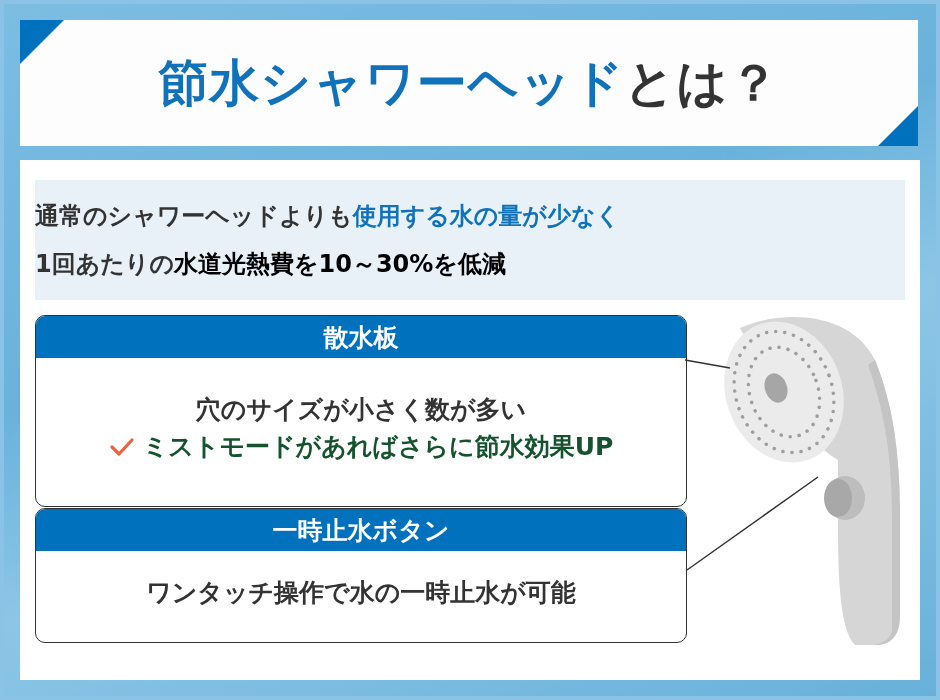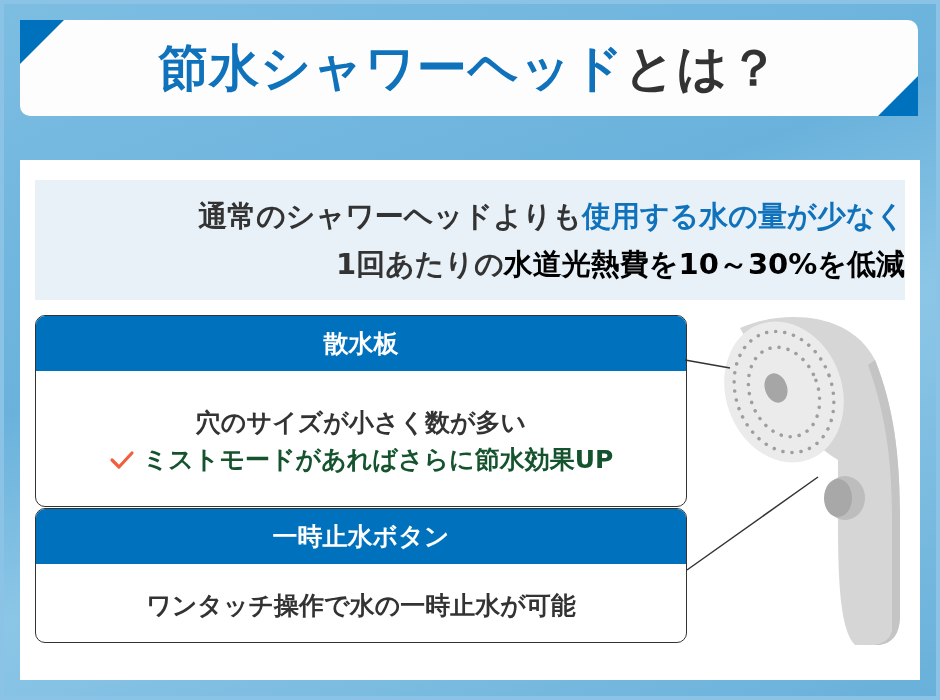--- a/index.html
+++ b/index.html
@@ -4,50 +4,50 @@
 <style>
   * { box-sizing: border-box; margin: 0; padding: 0; }
   body {
     width: 940px; height: 700px; overflow: hidden;
     font-family: "DejaVu Sans", "Liberation Sans", sans-serif;
     background: linear-gradient(160deg, #7dbde2 0%, #6ab2dc 40%, #8cc6e6 60%, #68b0da 100%);
     position: relative;
   }
   .frame-edge { position: absolute; left: 0; top: 0; width: 940px; height: 700px; border: 4px solid #8bc3e6; pointer-events: none; }
   .title-box {
-    position: absolute; left: 20px; top: 20px; width: 898px; height: 96px;
-    background: #fdfdfd; display: flex; align-items: center; justify-content: center; border-radius: 10px;
+    position: absolute; left: 20px; top: 20px; width: 898px; height: 126px;
+    background: #fdfdfd; display: flex; align-items: center; justify-content: center;
   }
   .corner-tl { position: absolute; left: 0; top: 0; width: 0; height: 0;
     border-top: 44px solid #0071bc; border-right: 44px solid transparent; }
   .corner-br { position: absolute; right: 0; bottom: 0; width: 0; height: 0;
     border-bottom: 40px solid #0071bc; border-left: 40px solid transparent; }
   .title { font-size: 50px; font-weight: bold; letter-spacing: 1px; }
   .title .blue { color: #0f72bb; }
   .title .dark { color: #333333; }
 
   .main-panel {
     position: absolute; left: 20px; top: 160px; width: 900px; height: 520px;
     background: #ffffff;
   }
   .summary {
     position: absolute; left: 15px; top: 20px; width: 870px; height: 120px;
-    background: #e8f1f8; display: flex; flex-direction: column; align-items: flex-end; justify-content: center;
-    font-weight: bold; font-size: 29px; line-height: 48px; color: #333333;
+    background: #e8f1f8; display: flex; flex-direction: column; align-items: flex-start; justify-content: center;
+    font-weight: bold; font-size: 24px; line-height: 48px; color: #333333;
   }
   .summary .blue { color: #0f72bb; }
   .summary .red { color: #000000; }
 
   .card {
     position: absolute; left: 15px; width: 652px; background: #fff;
     border: 1.5px solid #333; border-radius: 10px; overflow: hidden;
   }
   .card-head {
     background: #0071bc; color: #fff; font-weight: bold; font-size: 25px;
-    height: 55px; display: flex; align-items: center; justify-content: center;
+    height: 42px; display: flex; align-items: center; justify-content: center;
   }
   .card-body {
     display: flex; flex-direction: column; align-items: center; justify-content: center;
     font-size: 25px; color: #333; line-height: 37px; font-weight: bold;
   }
   .card-body .red { color: #14532d; }
   .card1 { top: 155px; height: 192px; }
   .card1 .card-body { height: 140px; }
   .card2 { top: 348px; height: 135px; }
   .card2 .card-body { height: 83px; }

